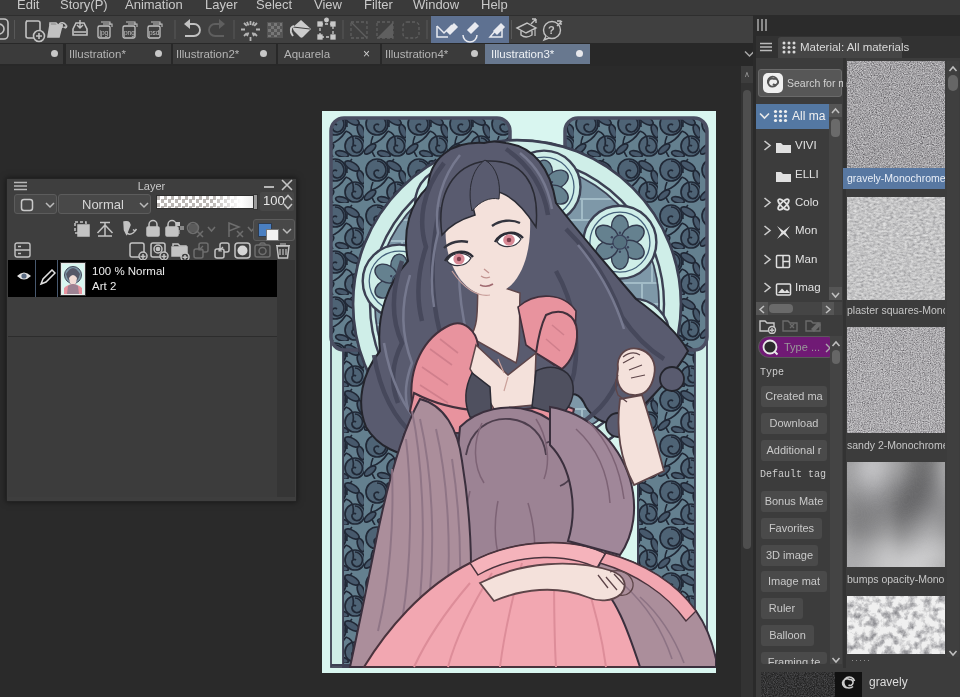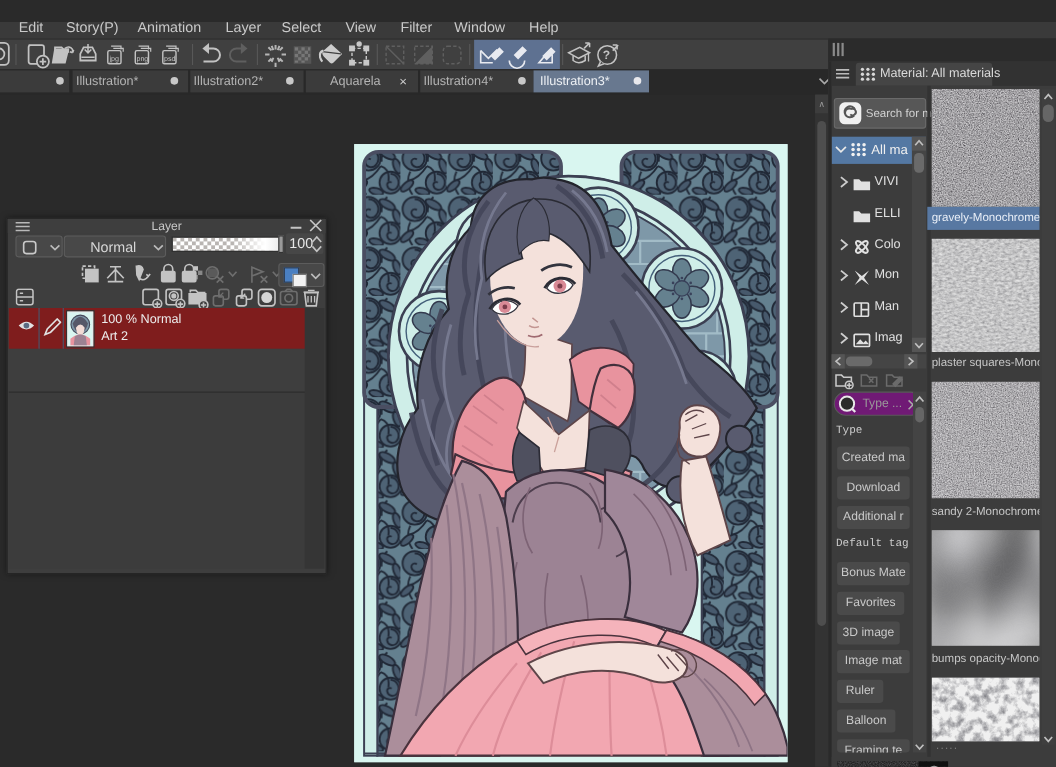--- a/index.html
+++ b/index.html
@@ -1,19 +1,19 @@
 <!DOCTYPE html>
 <html><head>
 <meta charset="utf-8">
 <style>
   * { margin:0; padding:0; box-sizing:border-box; }
   html,body { width:960px; height:697px; overflow:hidden; background:#2a2a2a;
     font-family:"Liberation Sans", sans-serif; }
   #root { position:relative; width:960px; height:697px; overflow:hidden; }
-  .abs { position:absolute;margin-top:20px; }
+  .abs { position:absolute; }
 
   
   #menubar { left:0; top:0; width:960px; height:15px; background:#3a3a3a; }
   #menubar span { position:absolute; top:-3px; font-size:13px; color:#c9c9c9; }
   #toolbar { left:0; top:15px; width:753px; height:28px; background:#404040;
     border-top:1px solid #2e2e2e; }
   #topright { left:753px; top:15px; width:207px; height:28px; background:#2b2b2b; }
   #tabbar { left:0; top:43px; width:753px; height:23px; background:#282828; }
   .tab { position:absolute; top:1px; height:20px; background:#3b3b3b; color:#b4b4b4;
     font-size:11.5px; line-height:20px; }
@@ -34,21 +34,21 @@
   #layerpanel { left:6px; top:178px; width:291px; height:324px; background:#3e3e3e;
     border:1px solid #232323; box-shadow:0 0 6px rgba(0,0,0,.5); }
   #lp-title { position:relative; height:13px; background:#3e3e3e; }
   #lp-title .t { position:absolute; left:0; right:0; top:1px; text-align:center;
     font-size:11px; color:#c8c8c8; }
   .lpdrop { position:absolute; background:#484848; border:1px solid #5c5c5c;
     border-radius:3px; }
   .licon { position:absolute; }
 
   
-  #lrow1 { position:absolute; left:1px; top:81px; width:272px; height:37px; background:#7f1d1d; }
+  #lrow1 { position:absolute; left:1px; top:81px; width:272px; height:37px; background:#000000; }
   #lrow2 { position:absolute; left:1px; top:118px; width:272px; height:38px; background:#393939;
     border-top:1px solid #2c2c2c; }
   #lempty { position:absolute; left:1px; top:157px; width:272px; height:161px; background:#3c3c3c;
     border-top:1px solid #2c2c2c; }
   #lscrollzone { position:absolute; right:1px; top:81px; width:18px; height:237px; background:#353535; }
 
   
   #mpanel { left:753px; top:36px; width:207px; height:661px; background:#3c3c3c;
     border-left:3px solid #2a2a2a; }
   #mp-header { position:absolute; left:0; top:0; width:204px; height:22px; background:#323232; }
@@ -202,21 +202,21 @@
     <div style="position:absolute;left:8px;top:4px;width:2px;height:12px;background:#8a8a8a"></div>
     <div style="position:absolute;left:12px;top:4px;width:2px;height:12px;background:#8a8a8a"></div>
   </div>
 
   <div id="tabbar" class="abs">
     <div class="tab" style="left:0;width:63px">
         <span class="dot" style="left:51px"></span>
       </div>
     <div class="tab" style="left:66px;width:105px"><span style="padding-left:3px">Illustration*</span><span class="dot" style="left:89px"></span></div>
     <div class="tab" style="left:173px;width:103px"><span style="padding-left:3px">Illustration2*</span><span class="dot" style="left:87px"></span></div>
-    <div class="tab" style="left:278px;width:102px"><span style="padding-left:22px">Aquarela</span><span style="position:absolute;left:85px;top:0;color:#cfcfcf;font-size:12px">×</span></div>
+    <div class="tab" style="left:278px;width:102px"><span style="padding-left:6px">Aquarela</span><span style="position:absolute;left:85px;top:0;color:#cfcfcf;font-size:12px">×</span></div>
     <div class="tab" style="left:382px;width:103px"><span style="padding-left:3px">Illustration4*</span><span class="dot" style="left:89px"></span></div>
     <div class="tab active" style="left:485px;width:105px"><span style="padding-left:6px">Illustration3*</span><span class="dot" style="left:91px"></span></div>
     <svg style="position:absolute;left:744px;top:7px" width="11" height="8">
         <path d="M1 1.5 L5.5 6 L10 1.5" fill="none" stroke="#a8a8a8" stroke-width="1.5"></path>
       </svg>
   </div>
 
   <div id="canvasarea" class="abs"></div>
   <div id="cscroll" class="abs">
     <div class="btn" style="top:0">∧</div>

